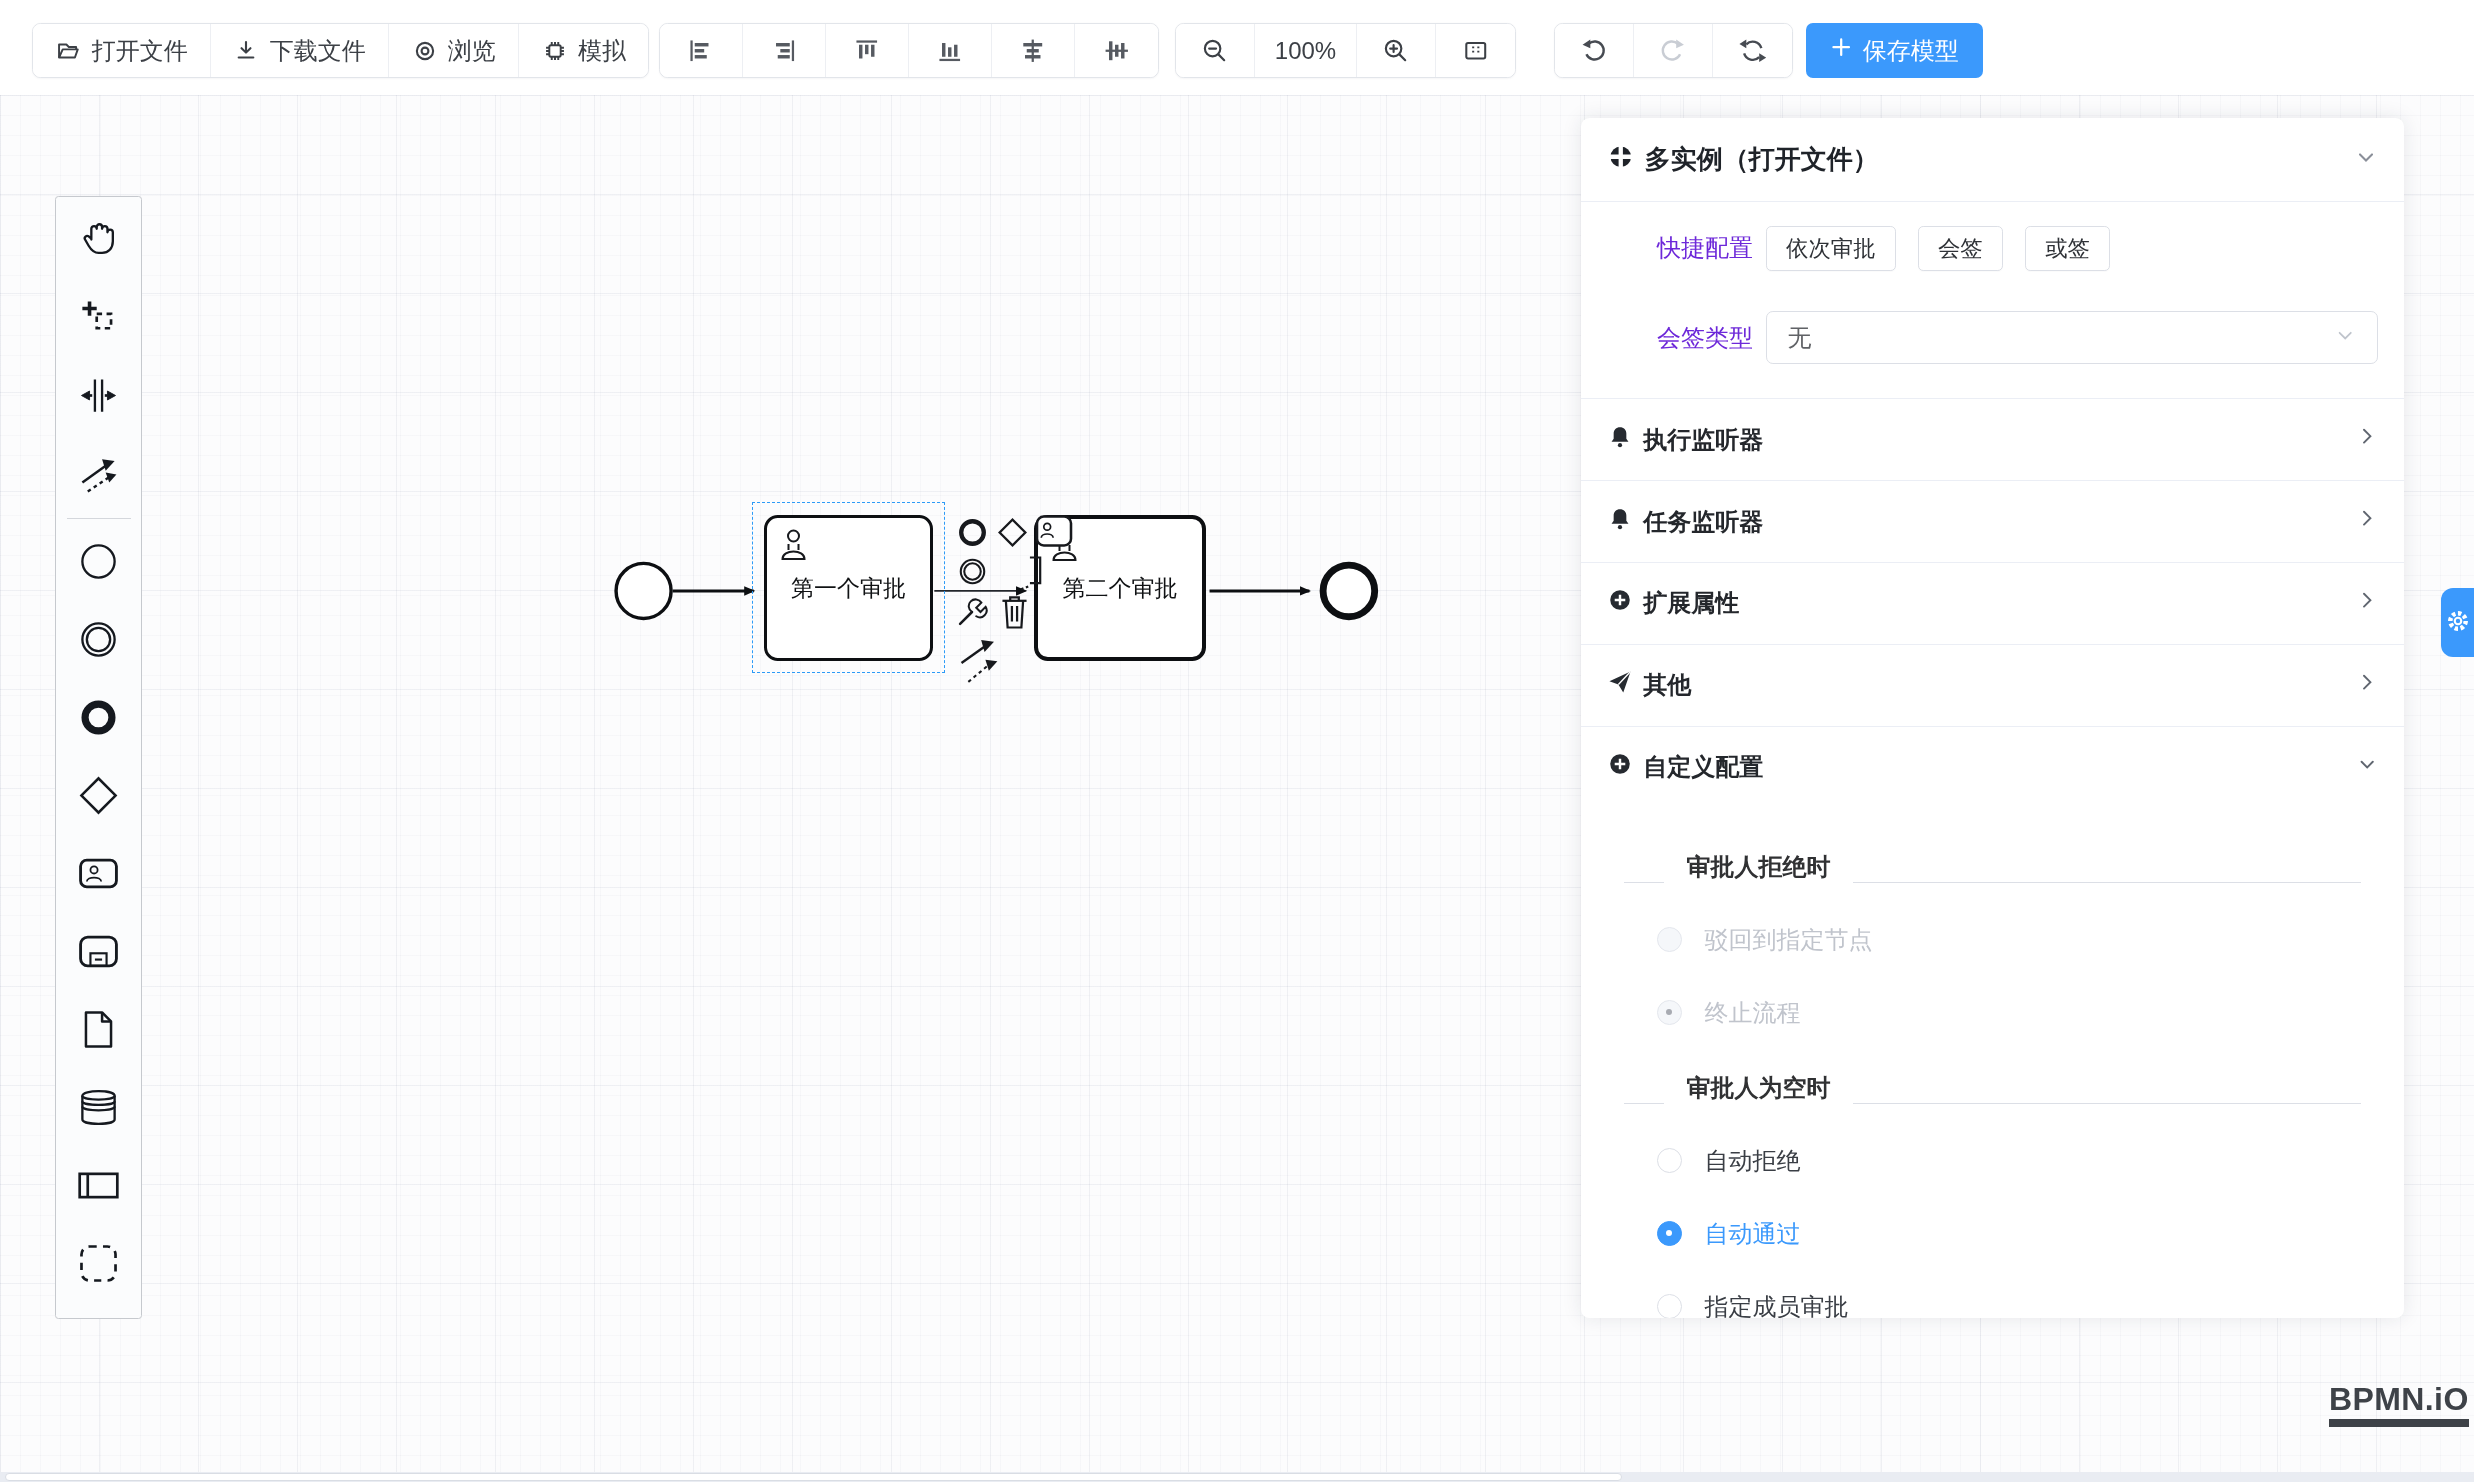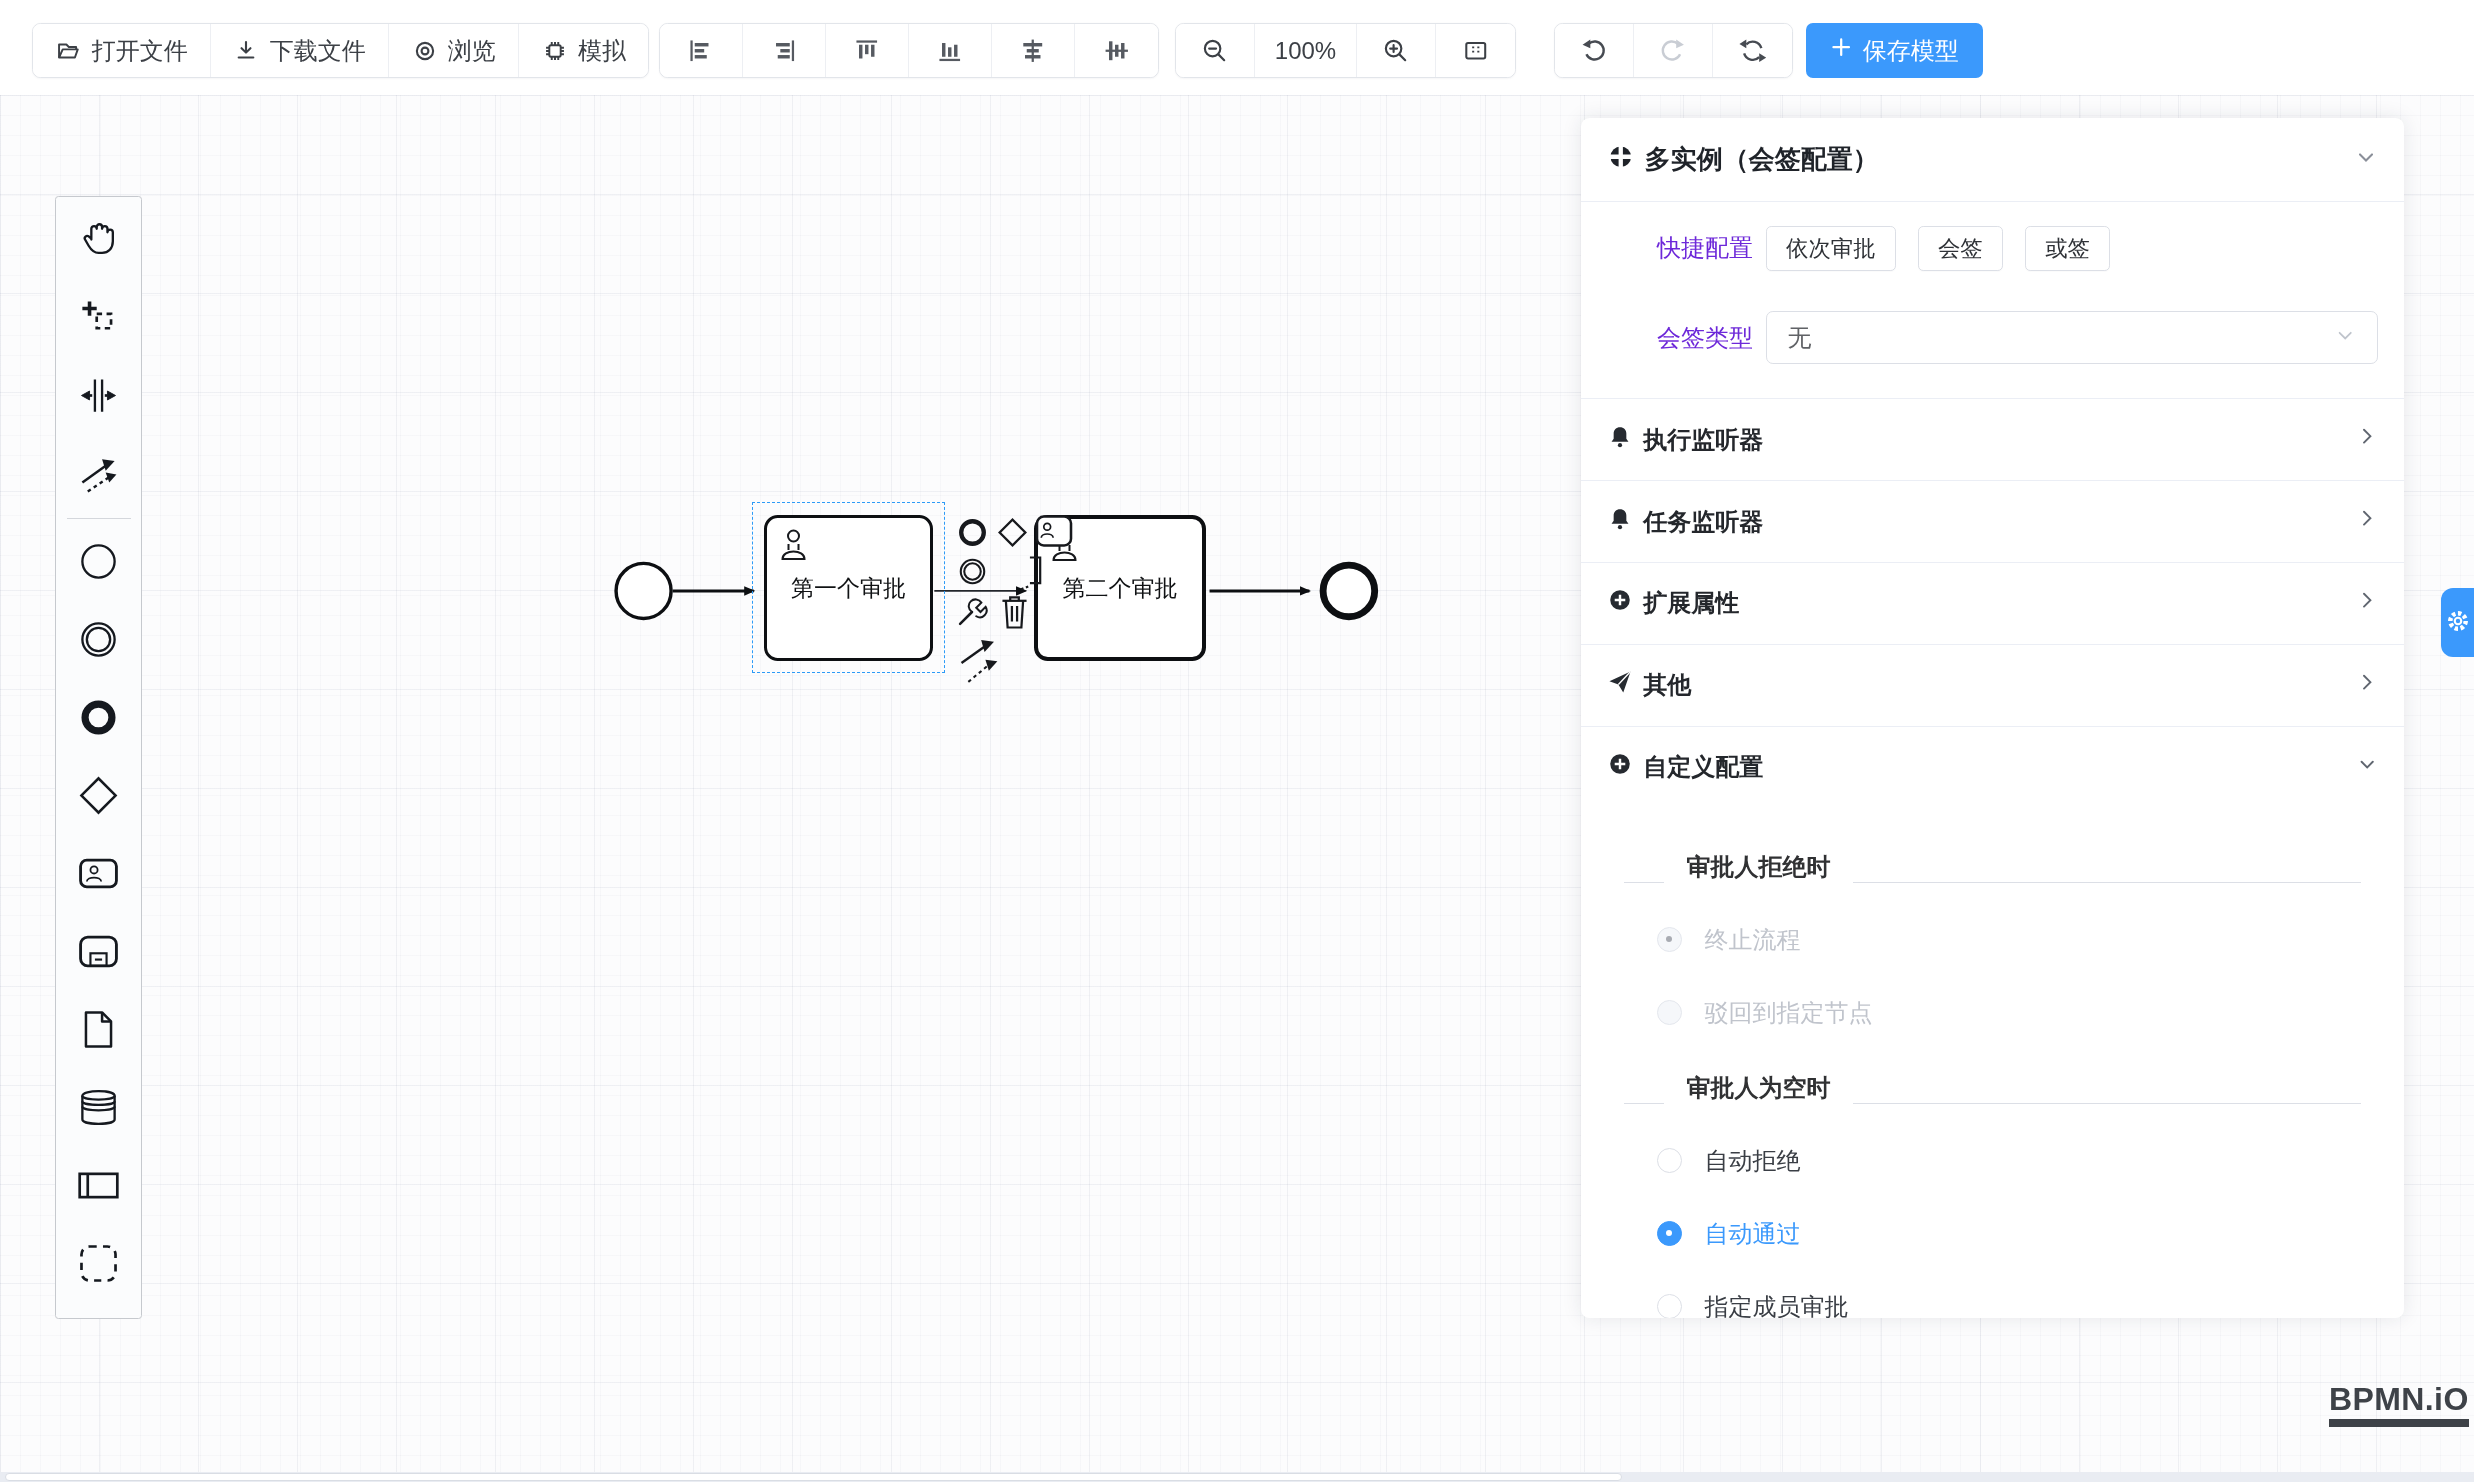--- a/index.html
+++ b/index.html
@@ -520,21 +520,21 @@
   </div>
 
   <div class="props">
     <div class="p-head">
       <span>
         <svg width="27.5" height="27.5" viewBox="0 0 32 32">
             <circle cx="16" cy="16" r="12" fill="#1f2329"></circle>
             <path d="M16 2 v28 M2 16 h28" stroke="#fff" stroke-width="5"></path>
           </svg>
       </span>
-      <span class="p-title">多实例（会签配置）</span>
+      <span class="p-title">多实例（打开文件）</span>
       <span class="chev">
         <svg width="24" height="24" viewBox="0 0 28 28" fill="none" stroke="#8a8f99" stroke-width="2.4" stroke-linecap="round">
             <path d="M7 11 l7 7 7-7"></path>
           </svg>
       </span>
     </div>
     <div class="p-div"></div>
 
     <div class="p-row quick-row">
       <span class="p-label">快捷配置</span>
@@ -632,26 +632,26 @@
         </span>
       </div>
     </div>
 
     <div class="group-title">
       <span class="gt-line-s"></span>
       <span class="gt-text">审批人拒绝时</span>
       <span class="gt-line-l"></span>
     </div>
     <div class="radio-row">
+      <span class="radio dis"></span>
+      <span class="lbl-dis">驳回到指定节点</span>
+    </div>
+    <div class="radio-row">
       <span class="radio dis checked"></span>
       <span class="lbl-dis">终止流程</span>
-    </div>
-    <div class="radio-row">
-      <span class="radio dis"></span>
-      <span class="lbl-dis">驳回到指定节点</span>
     </div>
 
     <div class="group-title" style="">
       <span class="gt-line-s"></span>
       <span class="gt-text">审批人为空时</span>
       <span class="gt-line-l"></span>
     </div>
     <div class="radio-row">
       <span class="radio"></span>
       <span class="lbl">自动拒绝</span>

